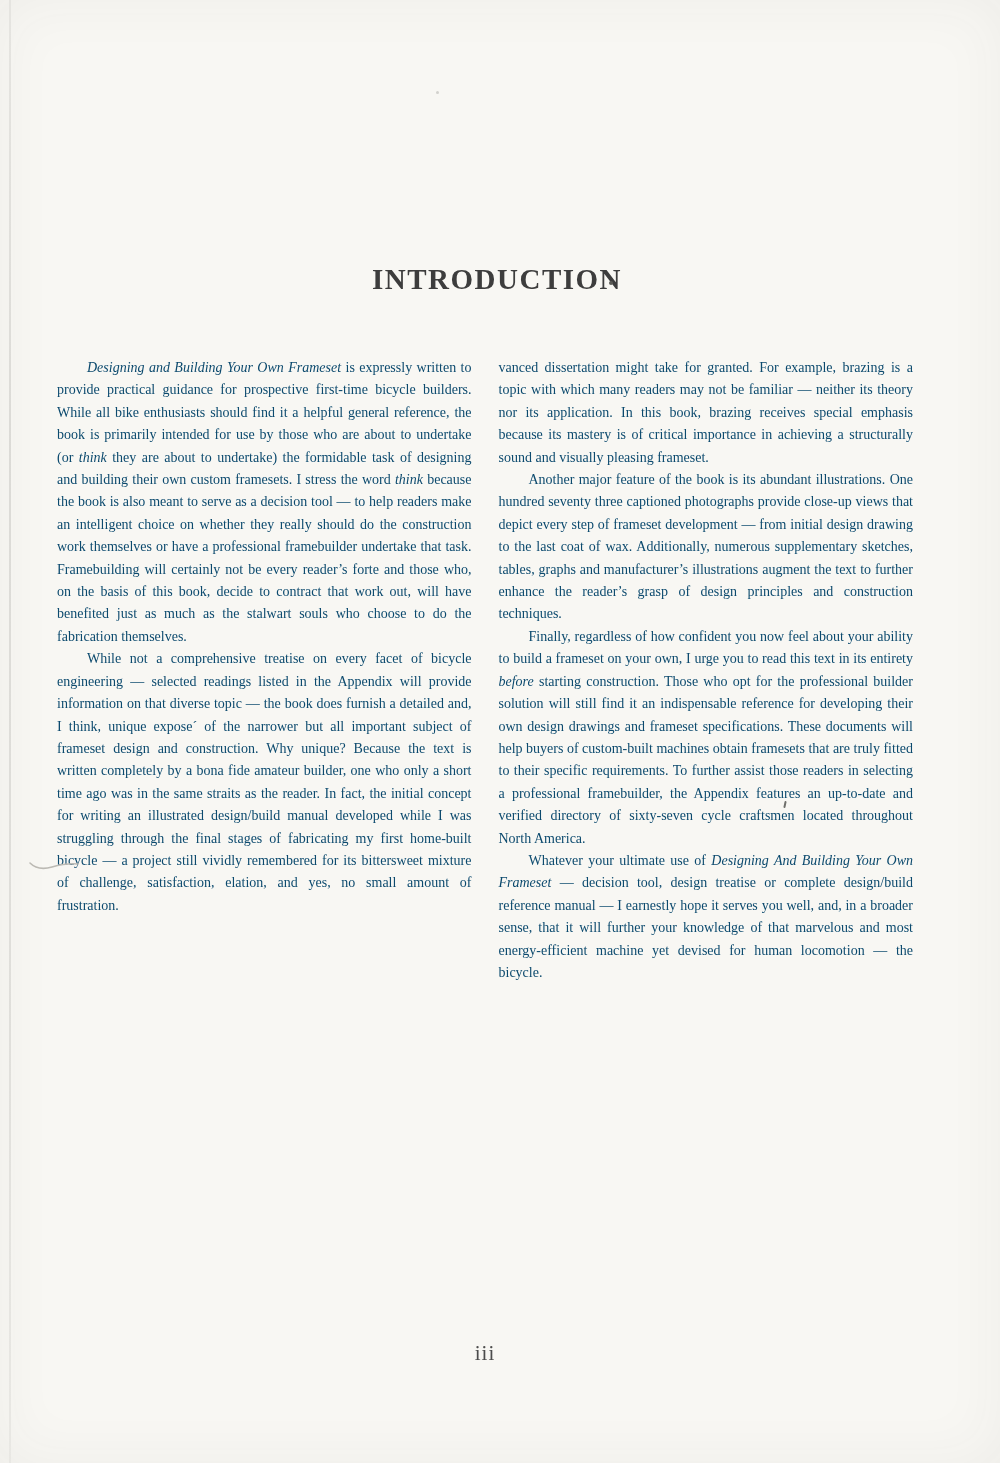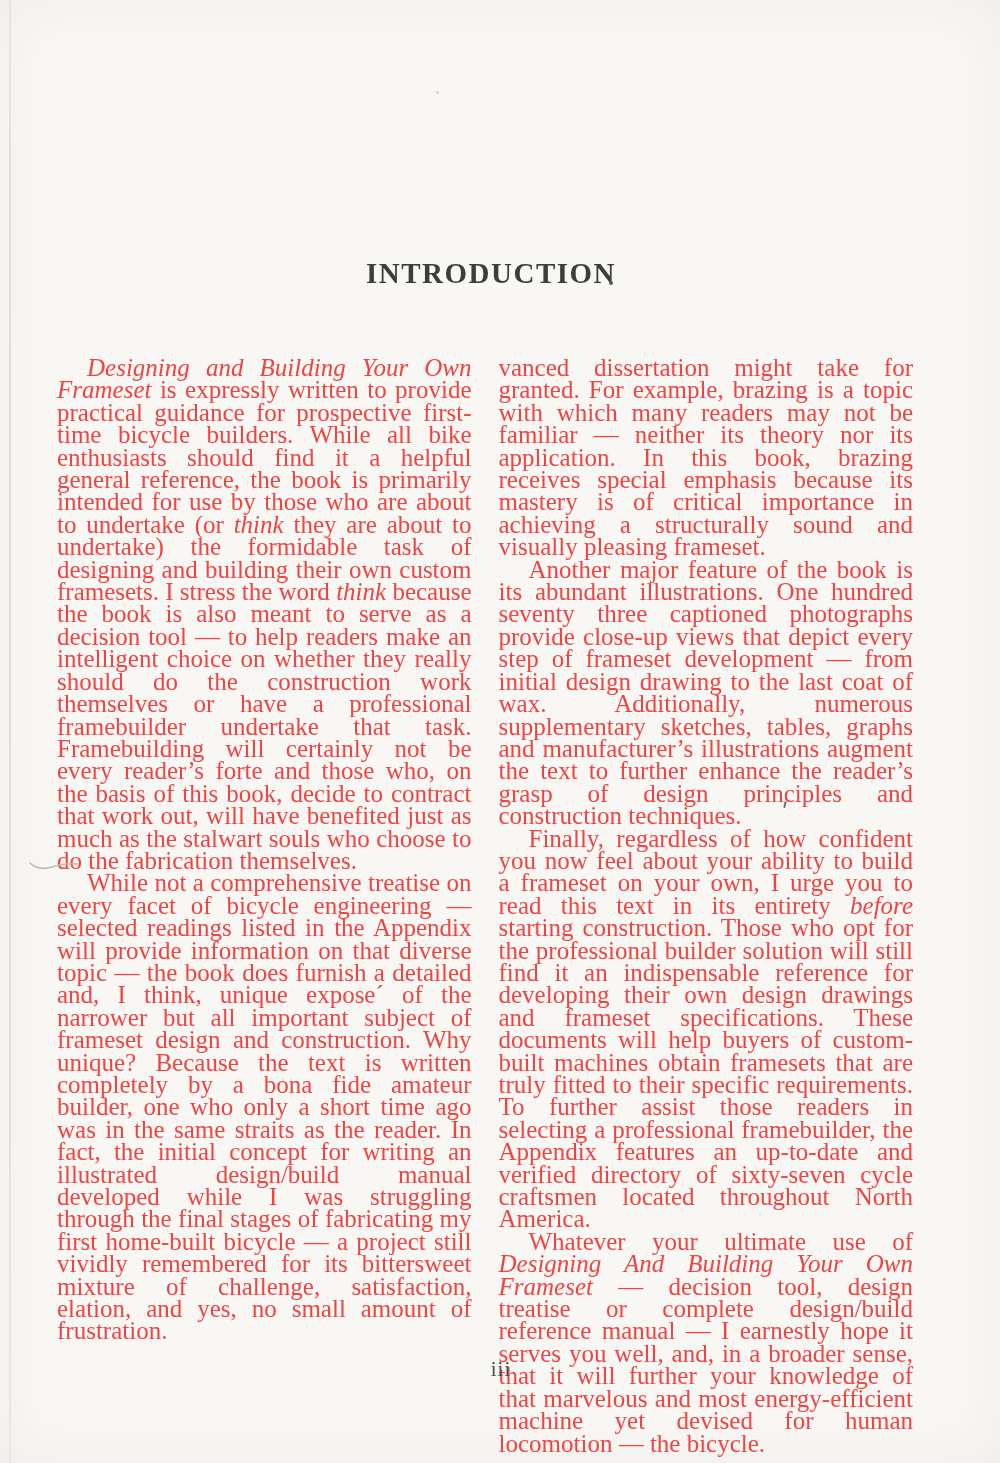--- a/index.html
+++ b/index.html
@@ -15,47 +15,47 @@
     box-shadow: inset 0 0 60px rgba(60,60,50,0.05);
   }
   .edge-line {
     position: absolute; left: 9px; top: 0; bottom: 0; width: 2px;
     background: linear-gradient(to bottom, #e3e2de 0%, #d7d6d2 30%, #dcdbd7 70%, #e7e6e2 100%);
     opacity: 0.85;
   }
   .page-title {
     position: absolute;
     left: 57px; width: 856px; top: 251px;
-    margin: 6px;
+    margin: 12px;
     text-align: center;
     font-size: 29px;
     font-weight: bold;
     letter-spacing: 1.5px;
     color: #3d3d3d;
   }
   .columns {
     position: absolute;
     left: 57px; top: 357px; width: 856px;
     display: flex;
     gap: 27px;
   }
   .column {
     flex: 1 1 0;
-    font-size: 25px;
+    font-size: 14px;
     line-height: 22.4px;
-    color: #ef4444;
+    color: #0c4a6e;
     text-align: justify;
   }
   .para { margin: 0; }
   .para.indent { text-indent: 30px; }
   .italic { font-style: italic; }
   .page-number {
     position: absolute;
     left: 57px; width: 856px; top: 1341px;
-    margin: 16px;
+    margin: 0;
     text-align: center;
     font-size: 21px;
     color: #4c4c4c;
     letter-spacing: 1px;
   }
   .pencil-mark {
     position: absolute; left: 28px; top: 858px;
     width: 52px; height: 14px;
   }
   .ink-speck {

